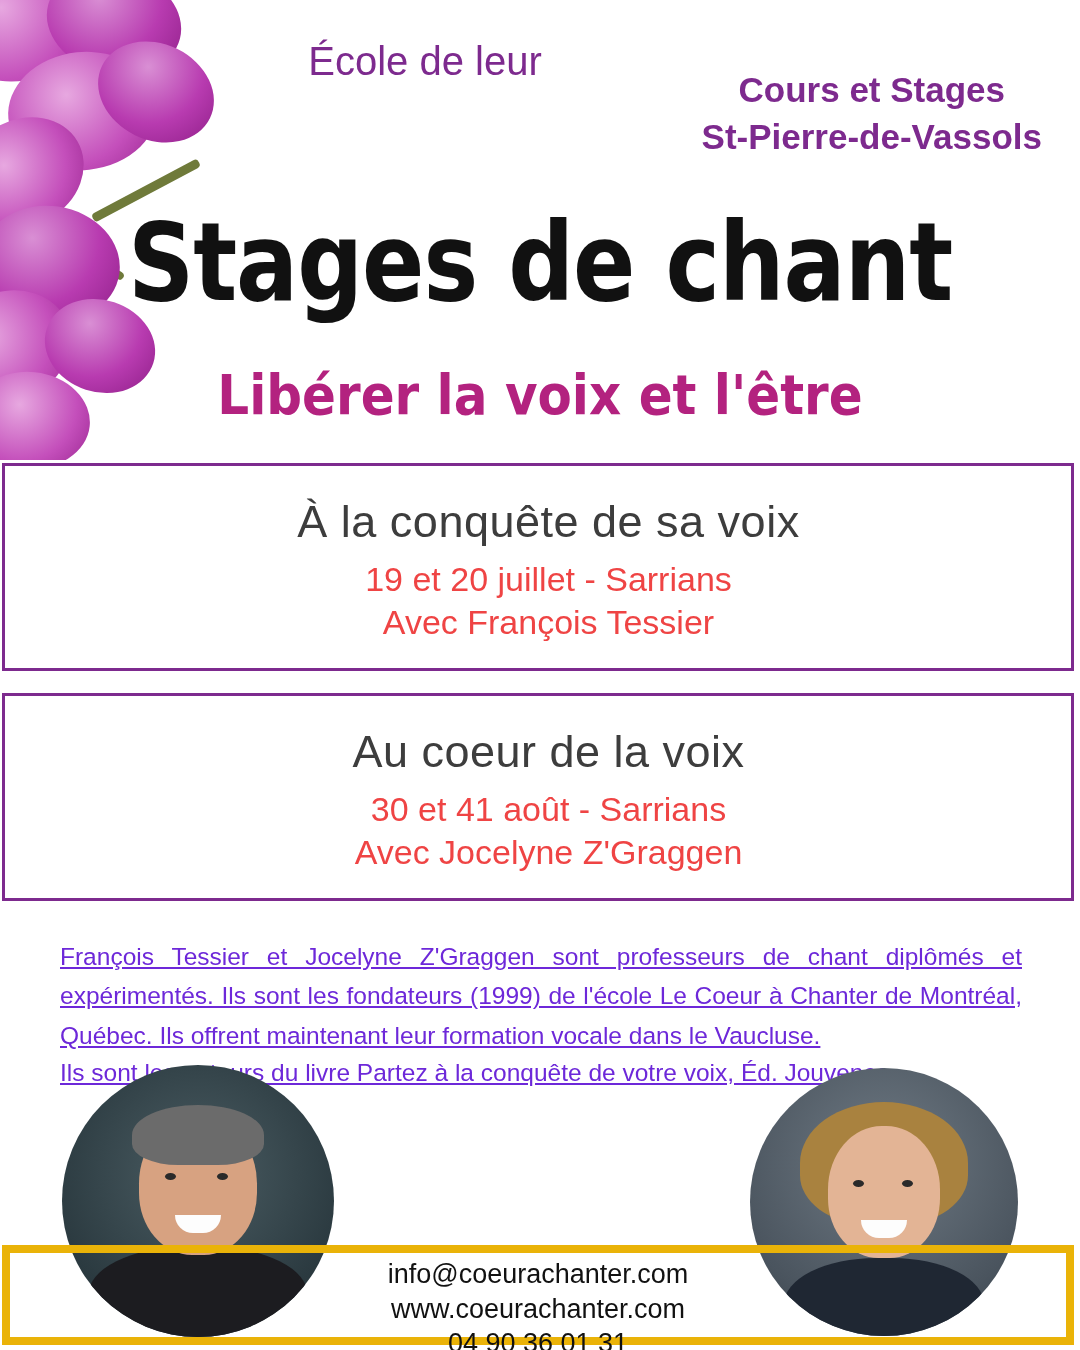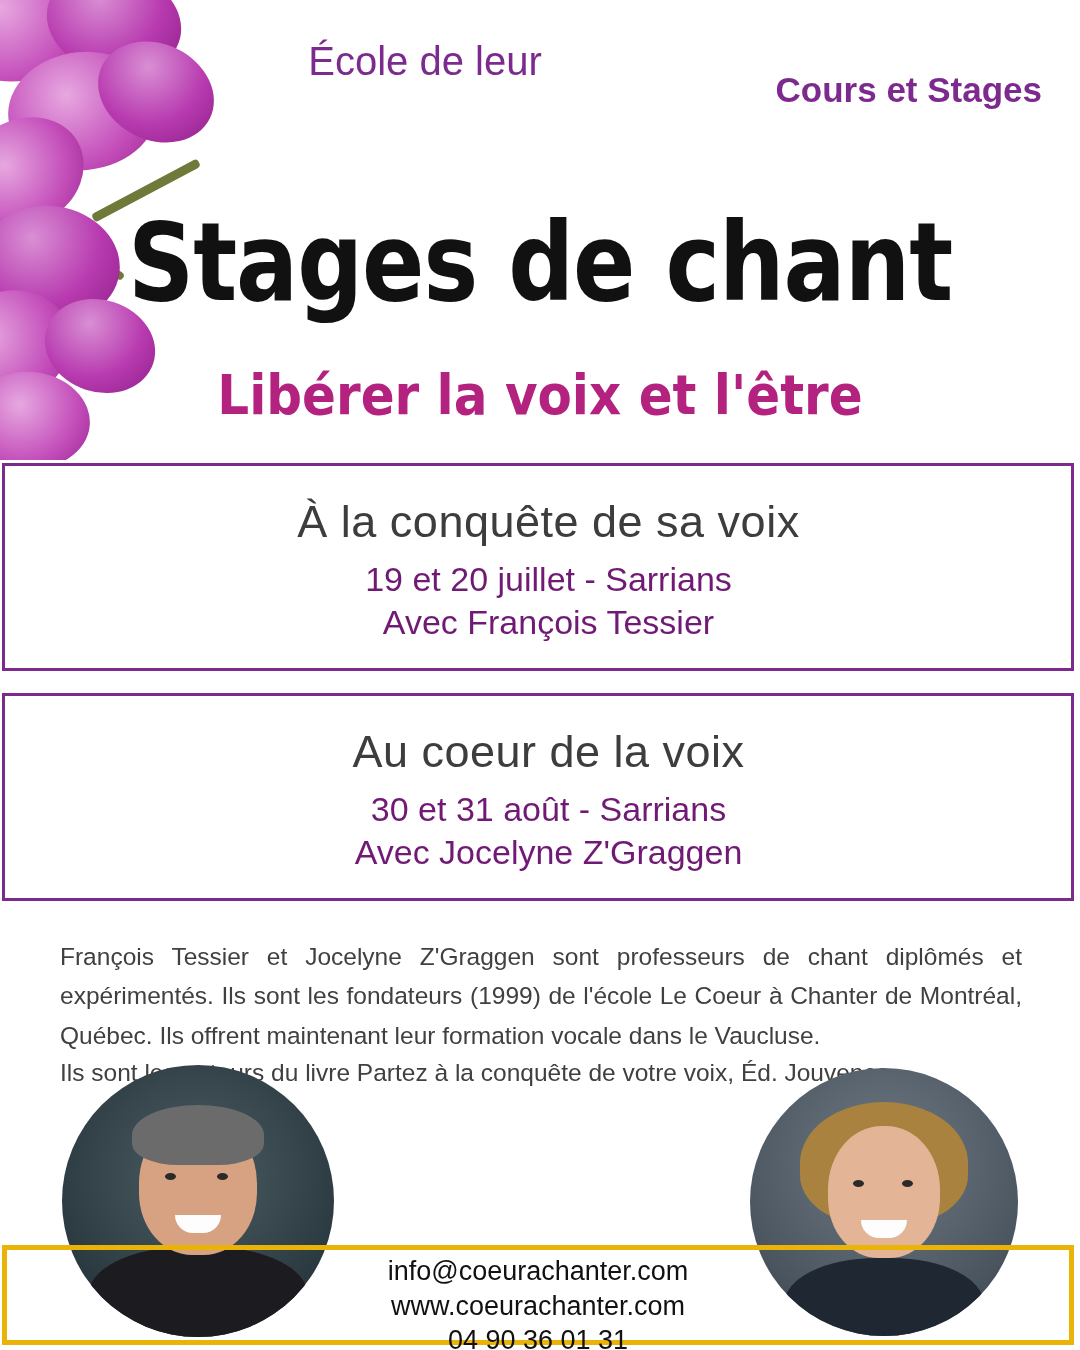--- a/index.html
+++ b/index.html
@@ -124,35 +124,36 @@
   #box-1 { top: 463px; height: 208px; }
   #box-2 { top: 693px; height: 208px; }
 
   .box-title {
     color: #3d3d3d;
     font-size: 45px;
     margin-top: 30px;
     letter-spacing: 0.5px;
   }
   .box-date, .box-with {
-    color: #701a75;
+    color: #ef4444;
     font-size: 34px;
     margin-top: 12px;
   }
   .box-with { margin-top: 4px; }
 
   
   .body-text {
     position: absolute;
     left: 60px;
     width: 962px;
     font-size: 24.5px;
     line-height: 1.62;
-    color: #404040;
+    color: #6d28d9;
     text-align: justify;
+    text-decoration: underline;
   }
   #para-1 { top: 912px; }
   #para-2 { top: 1028px; }
 
   
   .portrait {
     position: absolute;
     border-radius: 50%;
     overflow: hidden;
   }
@@ -220,21 +221,21 @@
     border-radius: 0 0 26px 26px;
   }
 
   
   #contact-box {
     position: absolute;
     left: 2px;
     top: 1245px;
     width: 1072px;
     height: 100px;
-    border: 5px solid #eab308;
+    border: 8px solid #eab308;
     box-sizing: border-box;
     background: transparent;
     text-align: center;
   }
   .contact-line {
     font-size: 27px;
     line-height: 1.28;
     color: #111111;
   }
   #contact-email { margin-top: 4px; }
@@ -256,34 +257,35 @@
   <div class="petal" style="left:44px; top:300px; width:112px; height:92px; transform:rotate(18deg);"></div>
   <div class="petal light" style="left:-30px; top:372px; width:120px; height:96px; transform:rotate(6deg);"></div>
 </div>
 
 <div class="header-block">
   <div class="school-line1">École de leur</div>
 </div>
 
 <div class="right-header">
   <div>Cours et Stages</div>
+  <div>St-Pierre-de-Vassols</div>
 </div>
 
 <div class="main-title">Stages de chant</div>
 <div class="subtitle">Libérer la voix et l'être</div>
 
 <div class="box" id="box-1">
   <div class="box-title">À la conquête de sa voix</div>
   <div class="box-date">19 et 20 juillet - Sarrians</div>
   <div class="box-with">Avec François Tessier</div>
 </div>
 
 <div class="box" id="box-2">
   <div class="box-title">Au coeur de la voix</div>
-  <div class="box-date">30 et 31 août  - Sarrians</div>
+  <div class="box-date">30 et 41 août  - Sarrians</div>
   <div class="box-with">Avec Jocelyne Z'Graggen</div>
 </div>
 
 <p class="body-text" id="para-1">François Tessier et Jocelyne Z'Graggen sont professeurs de chant diplômés et expérimentés. Ils sont les fondateurs (1999) de l'école Le Coeur à Chanter de Montréal, Québec. Ils offrent maintenant leur formation vocale dans le Vaucluse.</p>
 <p class="body-text" id="para-2">Ils sont les auteurs du livre Partez à la conquête de votre voix, Éd. Jouvence</p>
 
 <div class="portrait" id="portrait-left">
   <div class="face" id="f-l-body"></div>
   <div class="face" id="f-l-head"></div>
   <div class="face" id="f-l-hair"></div>

